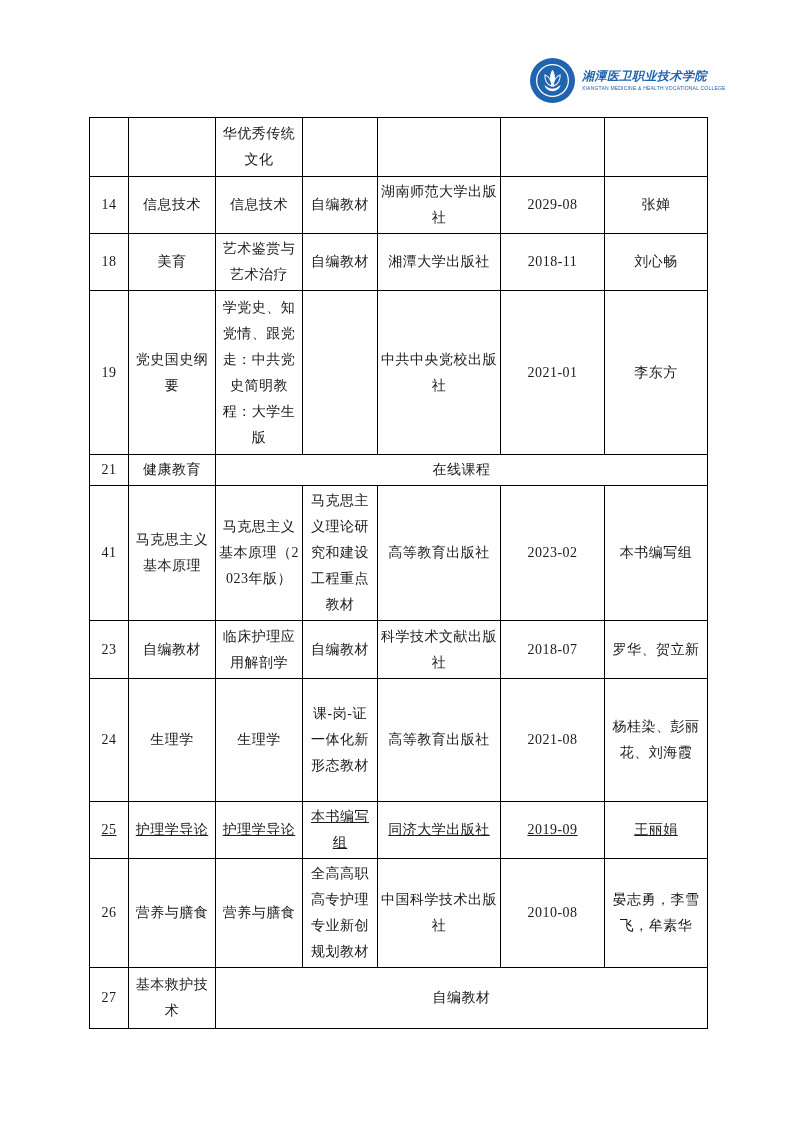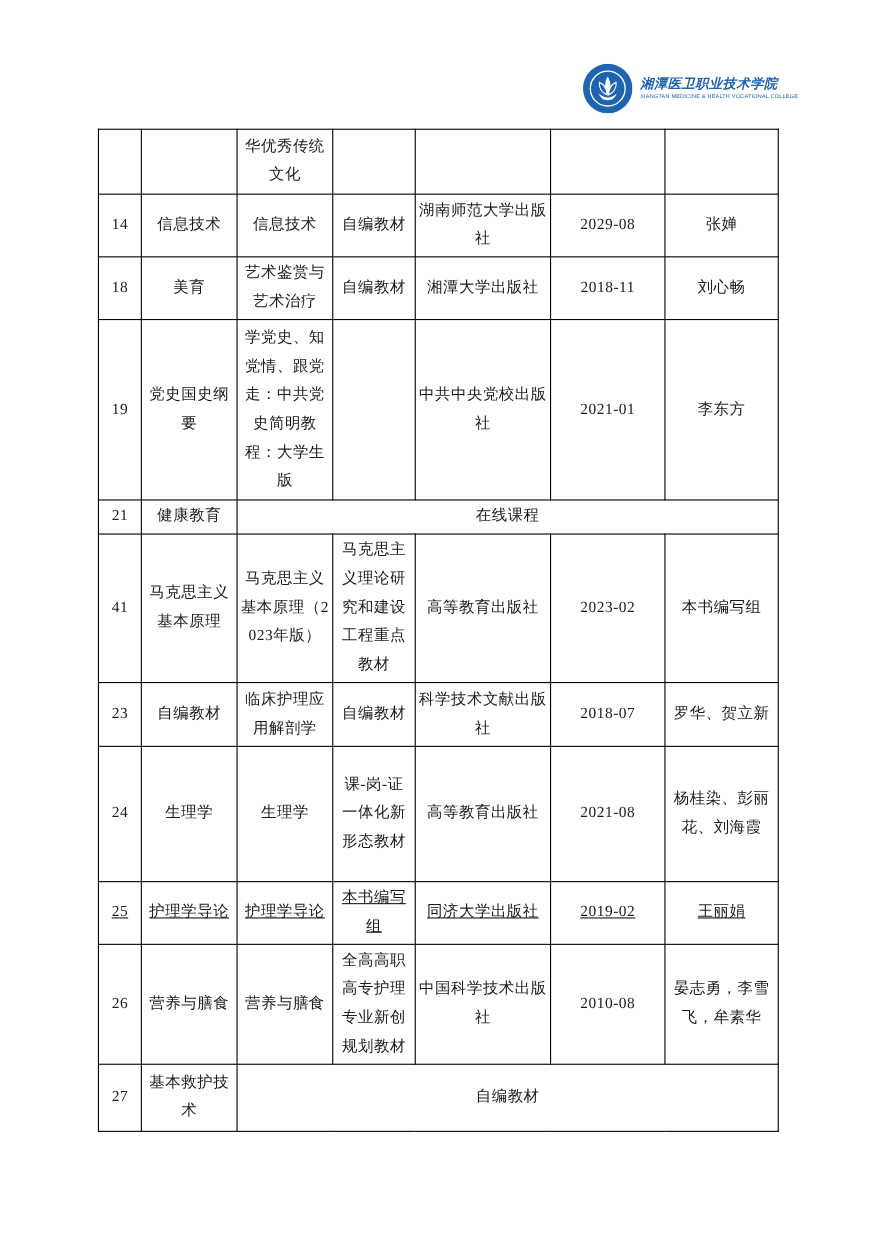--- a/index.html
+++ b/index.html
@@ -169,21 +169,21 @@
           <td>高等教育出版社</td>
           <td>2021-08</td>
           <td>杨桂染、彭丽花、刘海霞</td>
         </tr>
         <tr style="height: 27px; text-decoration: underline;">
           <td>25</td>
           <td>护理学导论</td>
           <td>护理学导论</td>
           <td>本书编写组</td>
           <td>同济大学出版社</td>
-          <td>2019-02</td>
+          <td>2019-09</td>
           <td>王丽娟</td>
         </tr>
         <tr style="height: 106px;">
           <td>26</td>
           <td>营养与膳食</td>
           <td>营养与膳食</td>
           <td>全高高职高专护理专业新创规划教材</td>
           <td>中国科学技术出版社</td>
           <td>2010-08</td>
           <td>晏志勇，李雪飞，牟素华</td>

